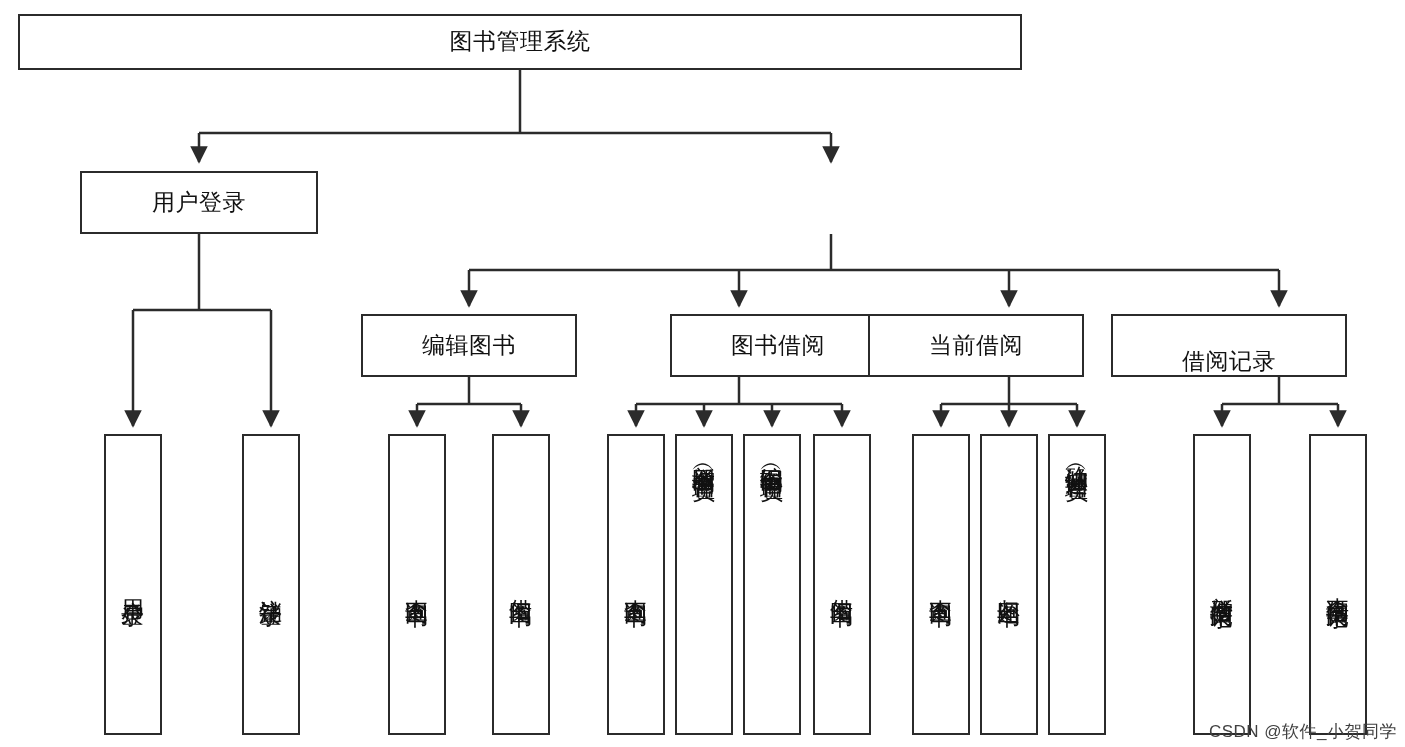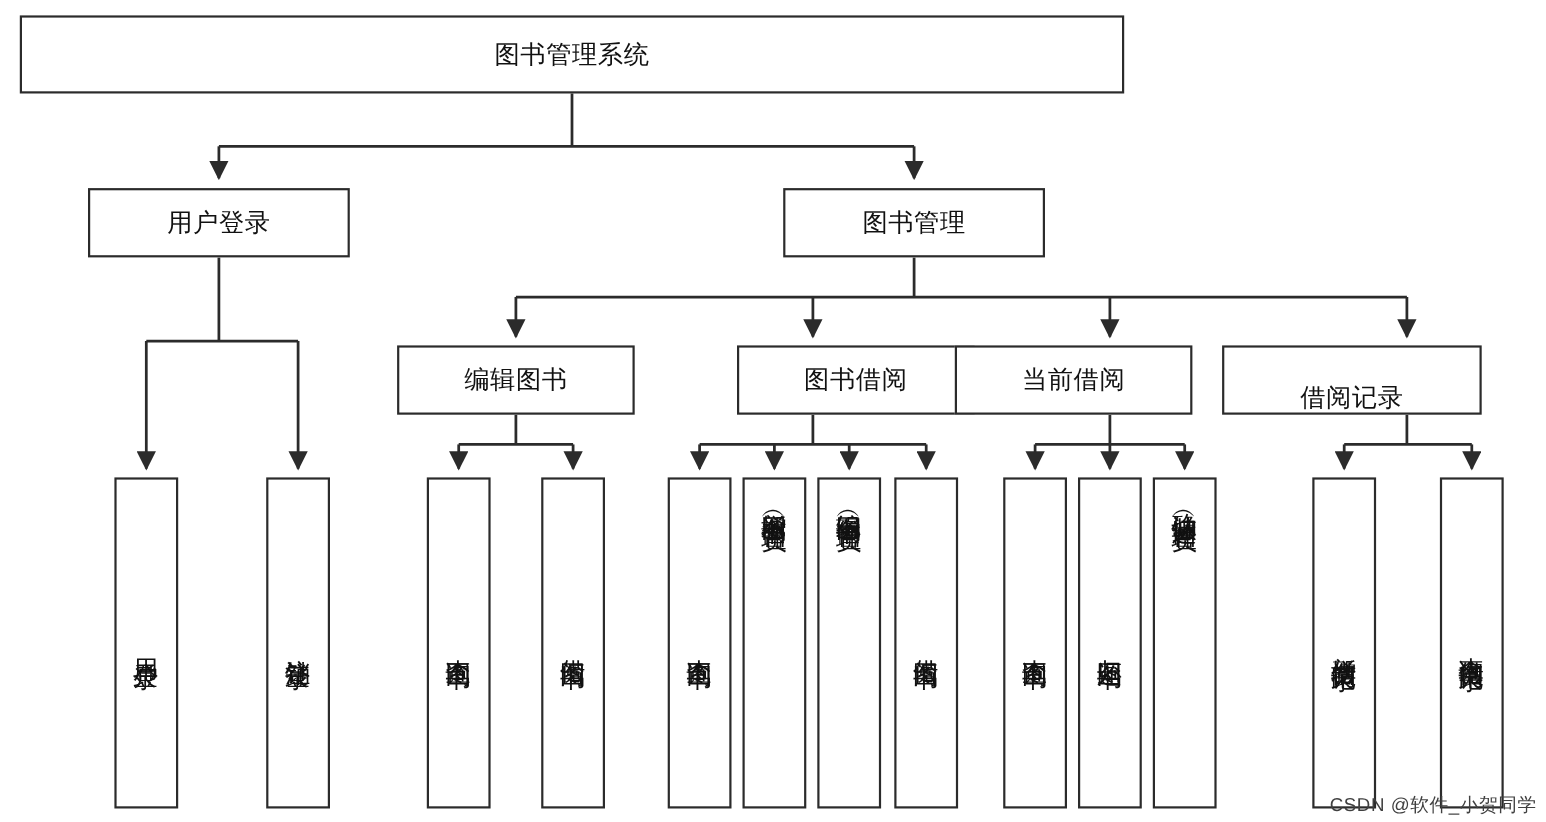--- a/index.html
+++ b/index.html
@@ -122,30 +122,27 @@
       <path d="M 1009 404 L 1009 426" marker-end="url(#arrow)"></path>
       <path d="M 1077 404 L 1077 426" marker-end="url(#arrow)"></path>
 
       <path d="M 1279 377 L 1279 404"></path>
       <path d="M 1222 404 L 1338 404"></path>
       <path d="M 1222 404 L 1222 426" marker-end="url(#arrow)"></path>
       <path d="M 1338 404 L 1338 426" marker-end="url(#arrow)"></path>
     </g>
   </svg>
 
-  <div class="node root horizontal" style="left:18px; top:14px; width:1004px; height:71px;">
+  <div class="node root horizontal" style="left:18px; top:14px; width:1004px; height:56px;">
     <span class="node-label">图书管理系统</span>
   </div>
 
   <div class="node horizontal" style="left:80px; top:171px; width:238px; height:63px;">
     <span class="node-label">用户登录</span>
   </div>
-  <div class="node horizontal" style="left:712px; top:171px; width:238px; height:63px;">
-    <span class="node-label">图书管理</span>
-  </div>
 
   <div class="node horizontal" style="left:361px; top:314px; width:216px; height:63px;">
     <span class="node-label">编辑图书</span>
   </div>
   <div class="node horizontal" style="left:631px; top:314px; width:216px; height:63px;margin-left:39px;">
     <span class="node-label">图书借阅</span>
   </div>
   <div class="node horizontal" style="left:868px; top:314px; width:216px; height:63px;">
     <span class="node-label">当前借阅</span>
   </div>

